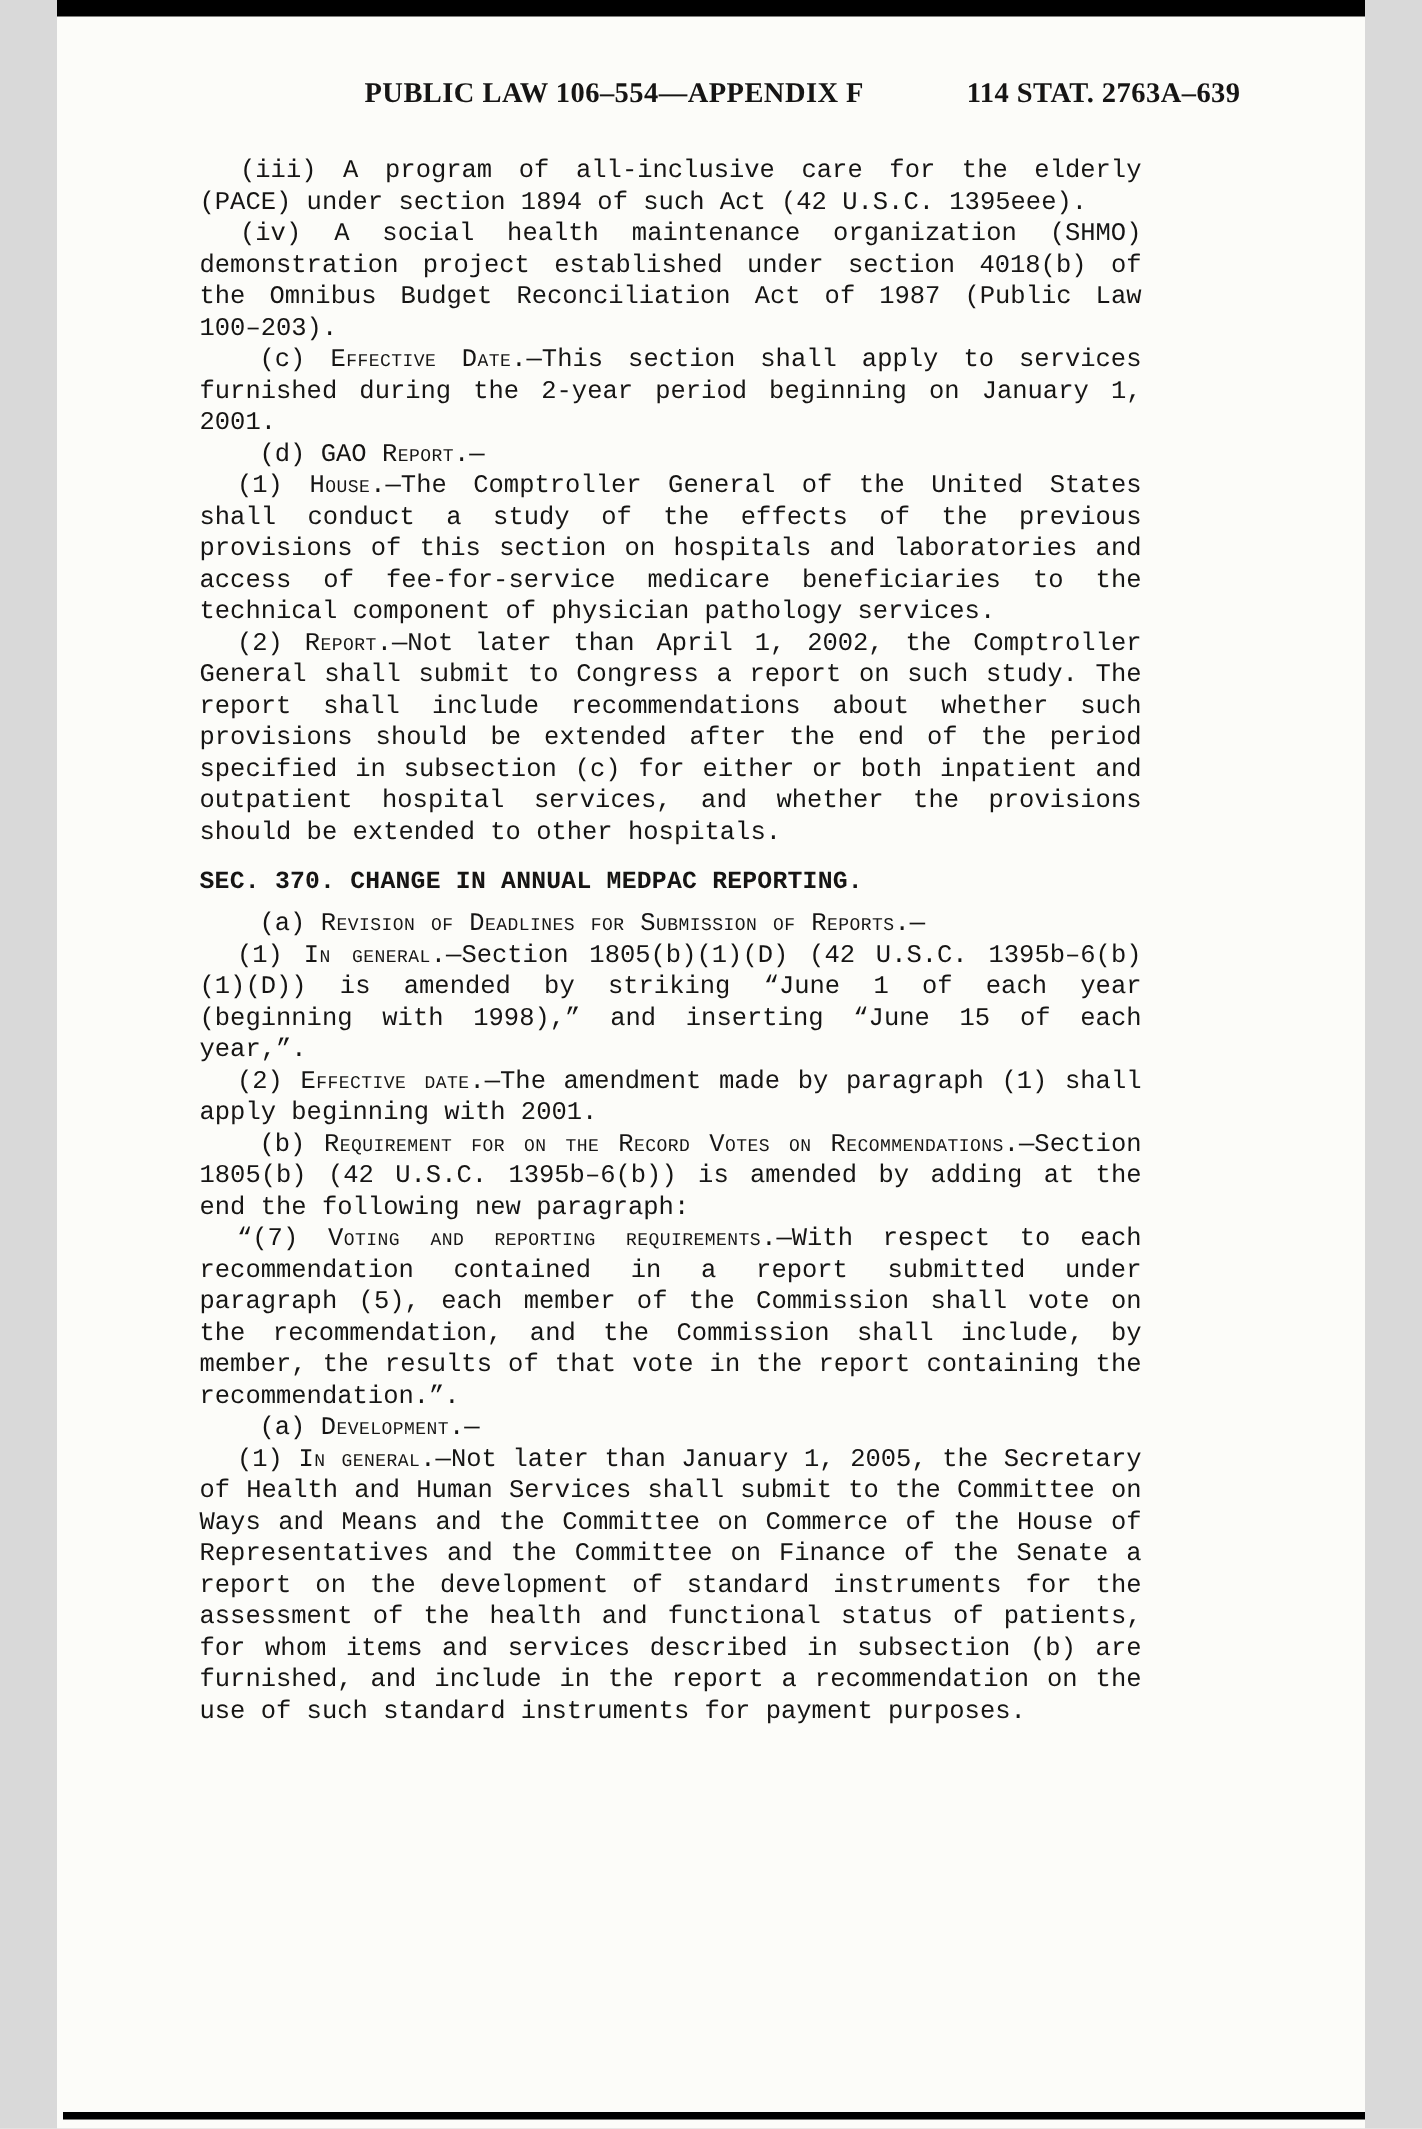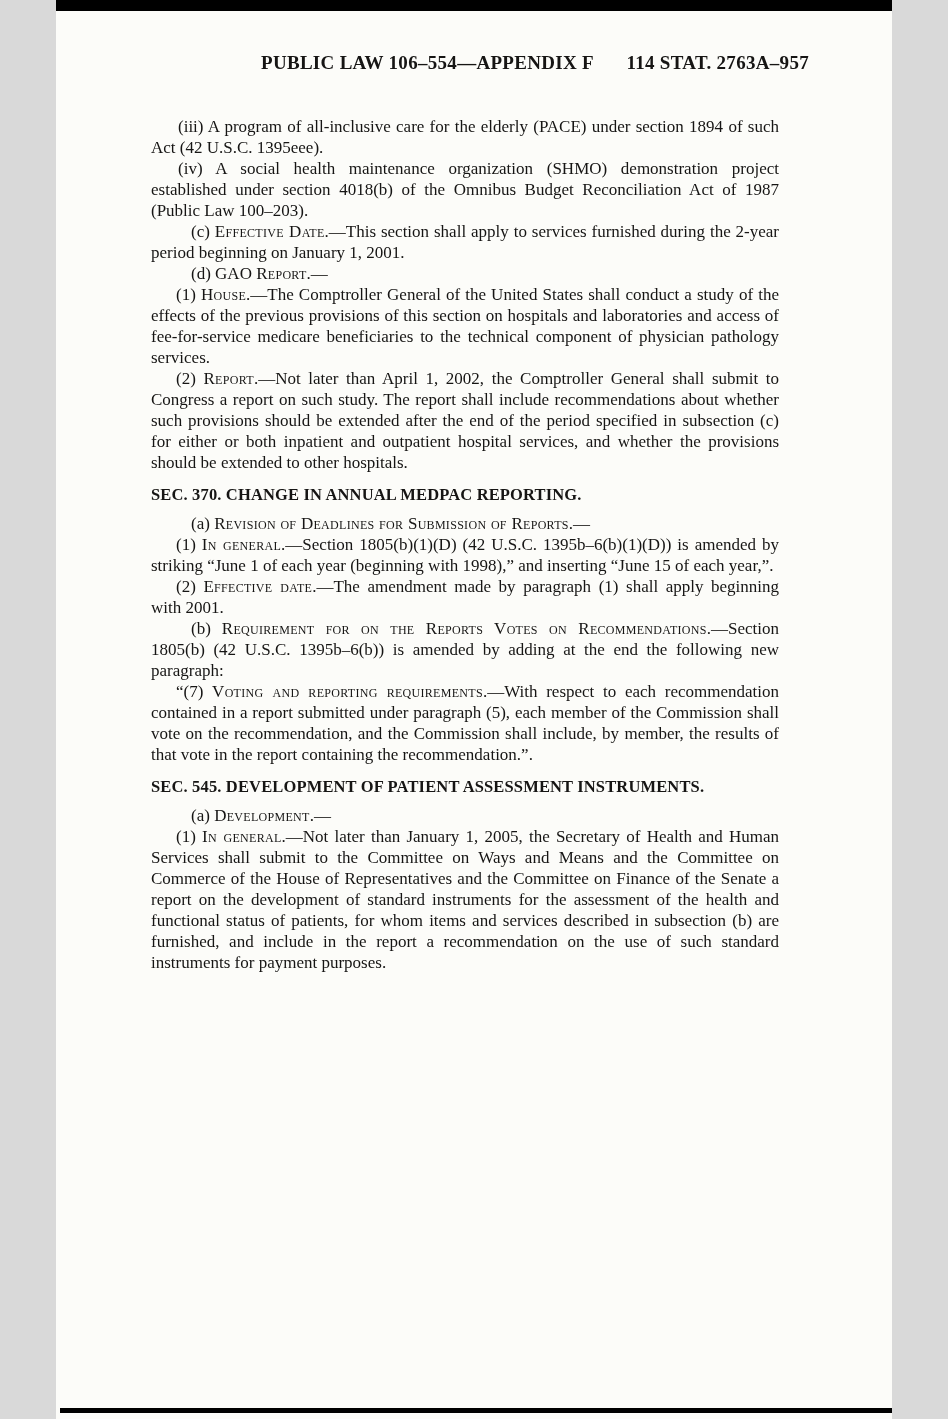--- a/index.html
+++ b/index.html
@@ -5,41 +5,43 @@
   html, body { margin: 0; padding: 0; background: #d9d9d9; }
   .page {
     position: relative;
     width: 836px;
     height: 1419px;
     margin: 0 auto;
     background: #fcfcf9;
     color: #161514;
     font-family: "Liberation Serif", "DejaVu Serif", serif;
     overflow: hidden;
+    padding-left: 36px;
   }
   .scan-bar-top {
     position: absolute; top: 0; left: 0; width: 100%; height: 11px;
     background: #000;
   }
   .scan-bar-bottom {
     position: absolute; bottom: 6px; left: 4px; right: 0; height: 5px;
     background: #000;
   }
   .running-head {
     position: absolute;
     top: 52px; left: 205px; right: 83px;
     display: flex; justify-content: space-between; align-items: baseline;
     font-weight: 700; font-size: 19px; letter-spacing: 0.3px;
     white-space: nowrap;
   }
   .body-col {
     position: absolute;
-    top: 116px; left: 95px; width: 628px;
+    top: 104px; left: 95px; width: 628px;
     font-size: 17px; line-height: 21px;
     text-align: justify;
+    font-family: Liberation Mono, monospace;
   }
   .body-col p { margin: 0; }
   .lvl0 { text-indent: 40px; }
   .lvl1 { margin-left: 40px; text-indent: 25px; }
   .lvl2 { margin-left: 115px; text-indent: 27px; }
   .sec-head {
     font-weight: 700;
     font-size: 16.5px;
     letter-spacing: 0.15px;
     margin: 11px 0 8px 0 !important;
@@ -50,21 +52,21 @@
 </style>
 </head>
 <body>
 
 <div class="page">
 
   <div class="scan-bar-top"></div>
 
   <header class="running-head">
     <span>PUBLIC LAW 106–554—APPENDIX F</span>
-    <span>114 STAT. 2763A–957</span>
+    <span>114 STAT. 2763A–639</span>
   </header>
 
   <main class="body-col">
 
     <p class="lvl2">(iii) A program of all-inclusive care for the elderly (PACE) under section 1894 of such Act (42 U.S.C. 1395eee).</p>
 
     <p class="lvl2">(iv) A social health maintenance organization (SHMO) demonstration project established under section 4018(b) of the Omnibus Budget Reconciliation Act of 1987 (Public Law 100–203).</p>
 
     <p class="lvl0"><span>(c) </span><span class="sc">Effective Date</span><span>.—This section shall apply to services furnished during the 2-year period beginning on January 1, 2001.</span></p>
 
@@ -77,25 +79,24 @@
 
 
     <p class="sec-head">SEC. 370. CHANGE IN ANNUAL MEDPAC REPORTING.</p>
 
     <p class="lvl0"><span>(a) </span><span class="sc">Revision of Deadlines for Submission of Reports</span><span>.—</span></p>
 
     <p class="lvl1"><span>(1) </span><span class="sc">In general</span><span>.—Section 1805(b)(1)(D) (42 U.S.C. 1395b–6(b)(1)(D)) is amended by striking “June 1 of each year (beginning with 1998),” and inserting “June 15 of each year,”.</span></p>
 
     <p class="lvl1"><span>(2) </span><span class="sc">Effective date</span><span>.—The amendment made by paragraph (1) shall apply beginning with 2001.</span></p>
 
-    <p class="lvl0"><span>(b) </span><span class="sc">Requirement for on the Reports Votes on Recommendations</span><span>.—Section 1805(b) (42 U.S.C. 1395b–6(b)) is amended by adding at the end the following new paragraph:</span></p>
+    <p class="lvl0"><span>(b) </span><span class="sc">Requirement for on the Record Votes on Recommendations</span><span>.—Section 1805(b) (42 U.S.C. 1395b–6(b)) is amended by adding at the end the following new paragraph:</span></p>
 
     <p class="lvl1"><span>“(7) </span><span class="sc">Voting and reporting requirements</span><span>.—With respect to each recommendation contained in a report submitted under paragraph (5), each member of the Commission shall vote on the recommendation, and the Commission shall include, by member, the results of that vote in the report containing the recommendation.”.</span></p>
 
-    <p class="sec-head">SEC. 545. DEVELOPMENT OF PATIENT ASSESSMENT INSTRUMENTS.</p>
 
     <p class="lvl0"><span>(a) </span><span class="sc">Development</span><span>.—</span></p>
 
     <p class="lvl1"><span>(1) </span><span class="sc">In general</span><span>.—Not later than January 1, 2005, the Secretary of Health and Human Services shall submit to the Committee on Ways and Means and the Committee on Commerce of the House of Representatives and the Committee on Finance of the Senate a report on the development of standard instruments for the assessment of the health and functional status of patients, for whom items and services described in subsection (b) are furnished, and include in the report a recommendation on the use of such standard instruments for payment purposes.</span></p>
 
   </main>
 
   <div class="scan-bar-bottom"></div>
 
 </div>

